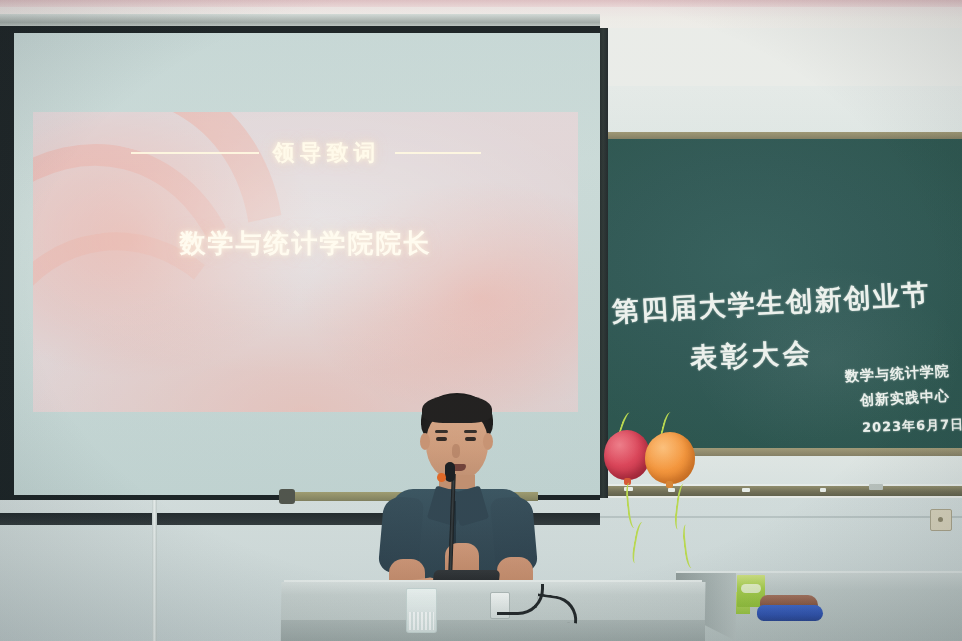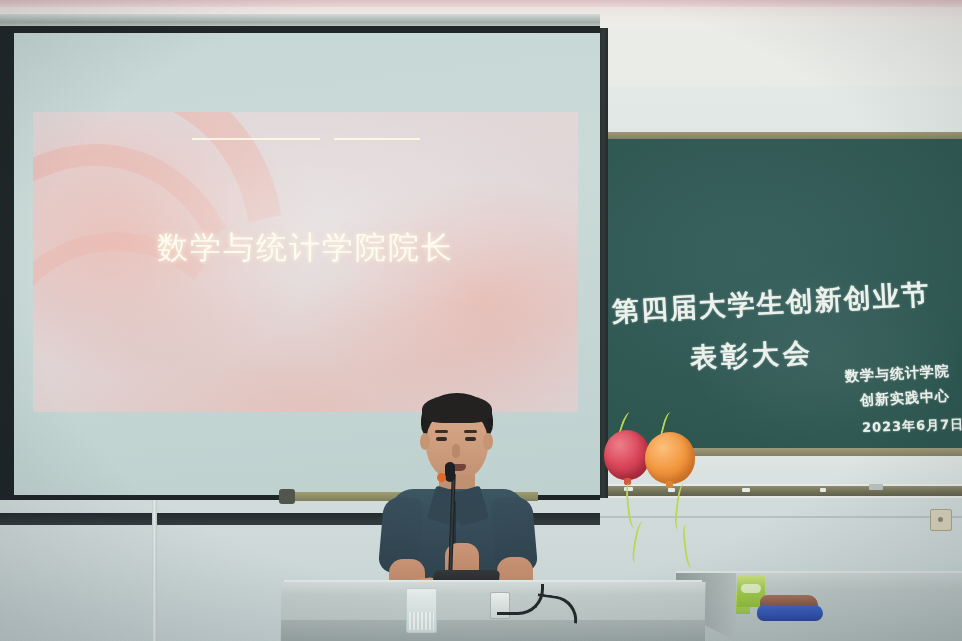--- a/index.html
+++ b/index.html
@@ -131,21 +131,21 @@
     font-size:22px;font-weight:700;letter-spacing:5px;
     color:#fffaea;
     text-shadow:0 0 5px rgba(255,255,230,.85),0 0 12px rgba(255,200,170,.55);
     white-space:nowrap;
   }
   .slide-body{
     position:absolute;left:0;top:112px;width:100%;text-align:center;z-index:5;
   }
   .slide-line1{
     font-family:"DejaVu Sans","Liberation Sans",sans-serif;
-    font-size:31px;font-weight:400;letter-spacing:2px;
+    font-size:26px;font-weight:700;letter-spacing:2px;
     color:#fffbef;
     text-shadow:0 0 5px rgba(255,255,235,.8),0 0 13px rgba(255,205,175,.5);
     line-height:1.5;
   }
   .slide-line2{
     font-family:"DejaVu Sans","Liberation Sans",sans-serif;
     font-size:26px;font-weight:700;letter-spacing:3px;
     color:#fffbef;
     text-shadow:0 0 5px rgba(255,255,235,.85),0 0 13px rgba(255,205,175,.55);
     line-height:1.6;
@@ -494,20 +494,21 @@
     <div class="slide-swirl sw1"></div>
     <div class="slide-swirl sw2"></div>
     <div class="slide-swirl sw3"></div>
     <div class="slide-swirl sw4"></div>
     <div class="slide-swirl sw5"></div>
     <div class="slide-glow"></div>
     <div class="slide-wash"></div>
 
     <div class="slide-title-row">
       <div class="rule rule-l"></div>
+      <div class="slide-title">领导致词</div>
       <div class="rule rule-r"></div>
     </div>
 
     <div class="slide-body">
       <div class="slide-line1">数学与统计学院院长</div>
     </div>
   </div>
 
   <div class="person">
     <div class="p-hair"></div>

